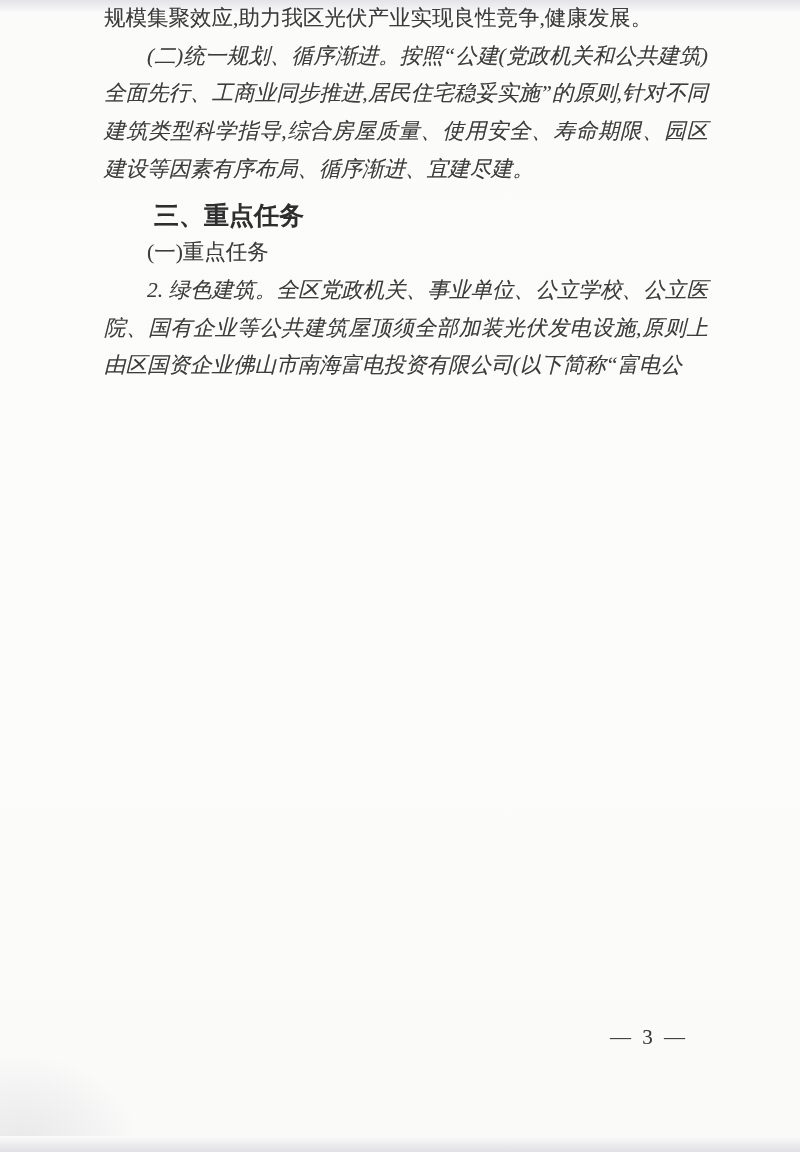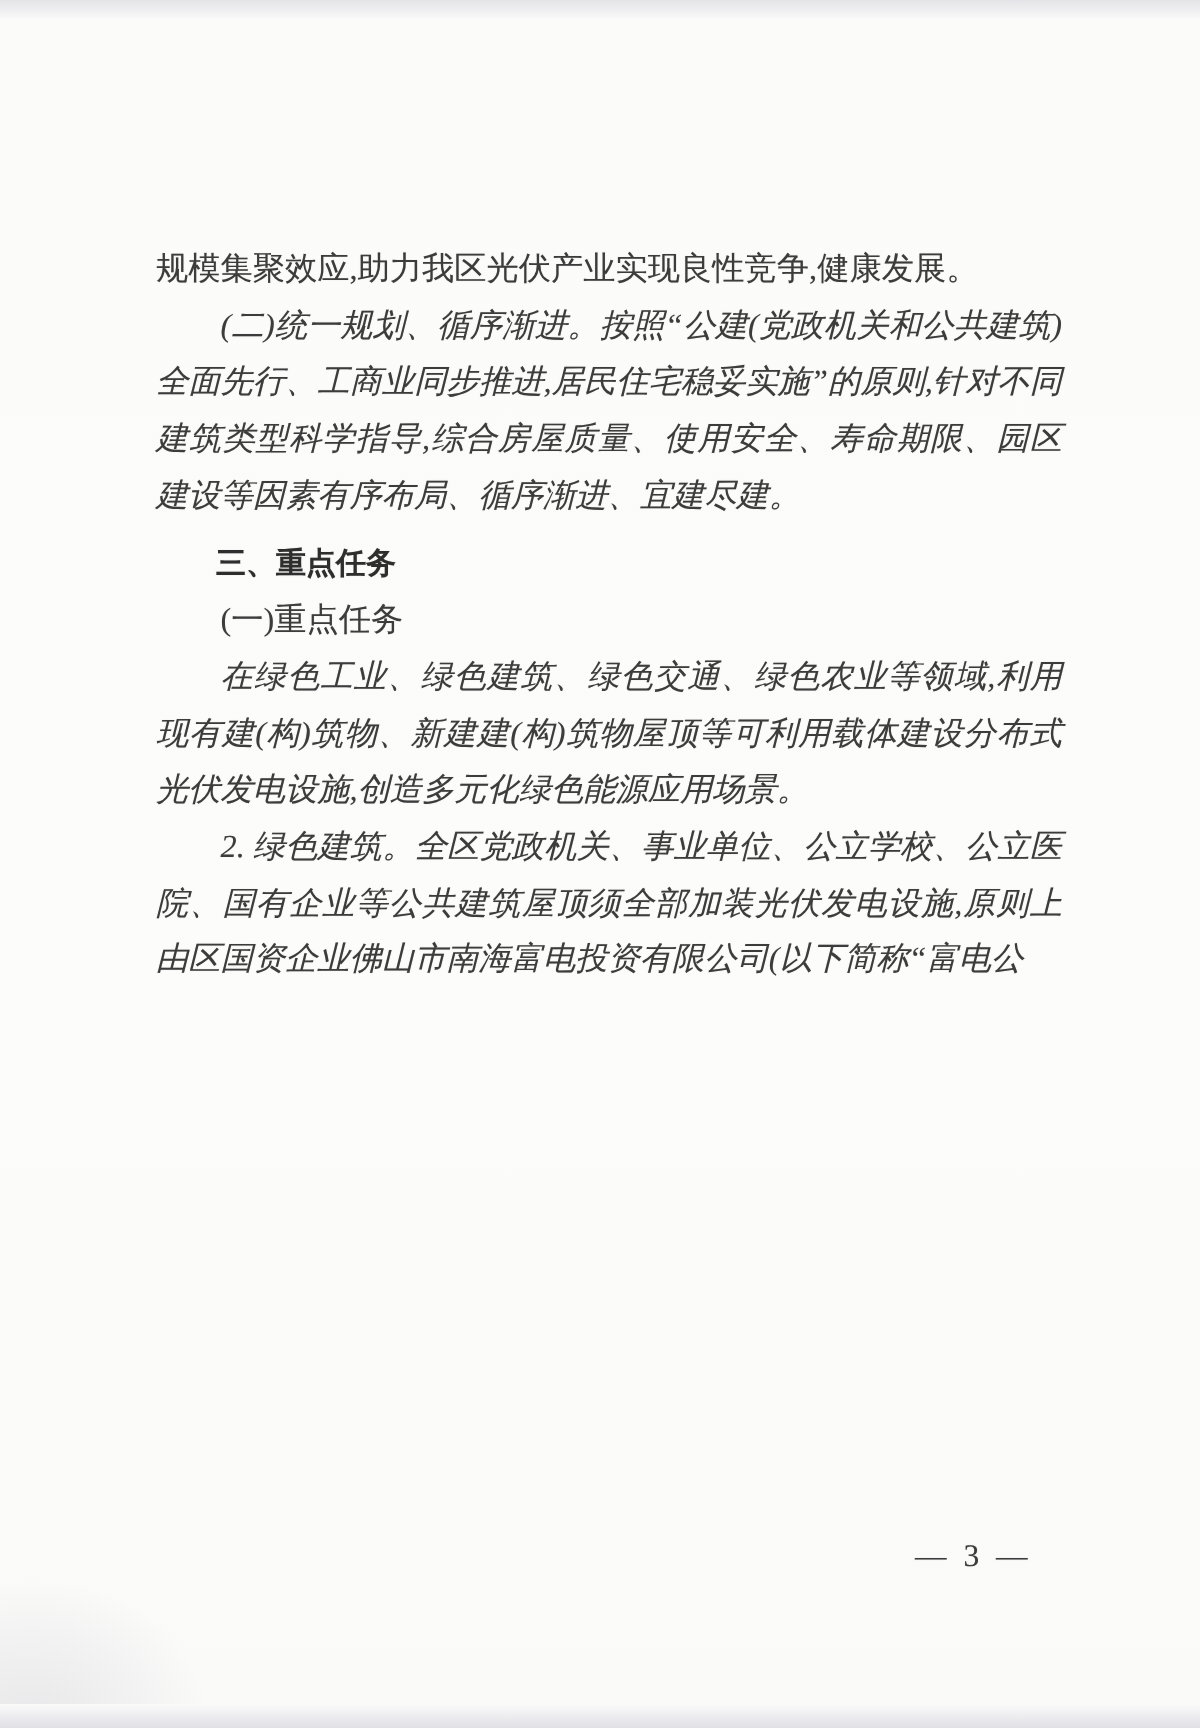--- a/index.html
+++ b/index.html
@@ -36,21 +36,20 @@
     position: absolute;
     left: -30px; bottom: -20px;
     width: 170px; height: 120px;
     background: radial-gradient(ellipse at 30% 80%, rgba(190,190,198,0.30) 0%, rgba(190,190,198,0.12) 45%, rgba(190,190,198,0) 70%);
     pointer-events: none;
   }
   .content {
     position: absolute;
     top: 0; left: 104px;
     width: 604px;
-    padding-top: 161px;
     font-size: 21.5px;
     line-height: 37.7px;
     text-align: justify;
     text-shadow: 0 0 0.6px rgba(70,70,70,0.35);
   }
   .content p {
     margin: 0;
   }
   .para {
     text-indent: 2em;
@@ -58,21 +57,21 @@
   }
   .para-continuation {
     text-indent: 0;
   }
   .section-heading {
     text-indent: 2em;
     font-family: "Liberation Sans", "DejaVu Sans", sans-serif;
     font-weight: 700;
     color: #2e2e2e;
     margin-top: 8px !important;
-    font-size: 20px;
+    font-size: 25px;
   }
   .sub-heading {
     text-indent: 2em;
   }
   .page-number {
     position: absolute;
     top: 1019px;
     right: 112px;
     font-size: 21px;
     line-height: 37px;
@@ -86,21 +85,20 @@
 
 <div id="screenshot">
 
   <div class="scan-edge-top"></div>
 
   <div class="content">
     <p class="para-continuation">规模集聚效应,助力我区光伏产业实现良性竞争,健康发展。</p>
     <p class="para">(二)统一规划、循序渐进。按照“公建(党政机关和公共建筑)全面先行、工商业同步推进,居民住宅稳妥实施”的原则,针对不同建筑类型科学指导,综合房屋质量、使用安全、寿命期限、园区建设等因素有序布局、循序渐进、宜建尽建。</p>
     <p class="section-heading">三、重点任务</p>
     <p class="sub-heading">(一)重点任务</p>
-    <p class="para">在绿色工业、绿色建筑、绿色交通、绿色农业等领域,利用现有建(构)筑物、新建建(构)筑物屋顶等可利用载体建设分布式光伏发电设施,创造多元化绿色能源应用场景。</p>
     <p class="para">2. 绿色建筑。全区党政机关、事业单位、公立学校、公立医院、国有企业等公共建筑屋顶须全部加装光伏发电设施,原则上由区国资企业佛山市南海富电投资有限公司(以下简称“富电公</p>
   </div>
 
   <div class="page-number">— 3 —</div>
 
   <div class="scan-corner-shade"></div>
   <div class="scan-edge-bottom"></div>
 
 </div>
 

